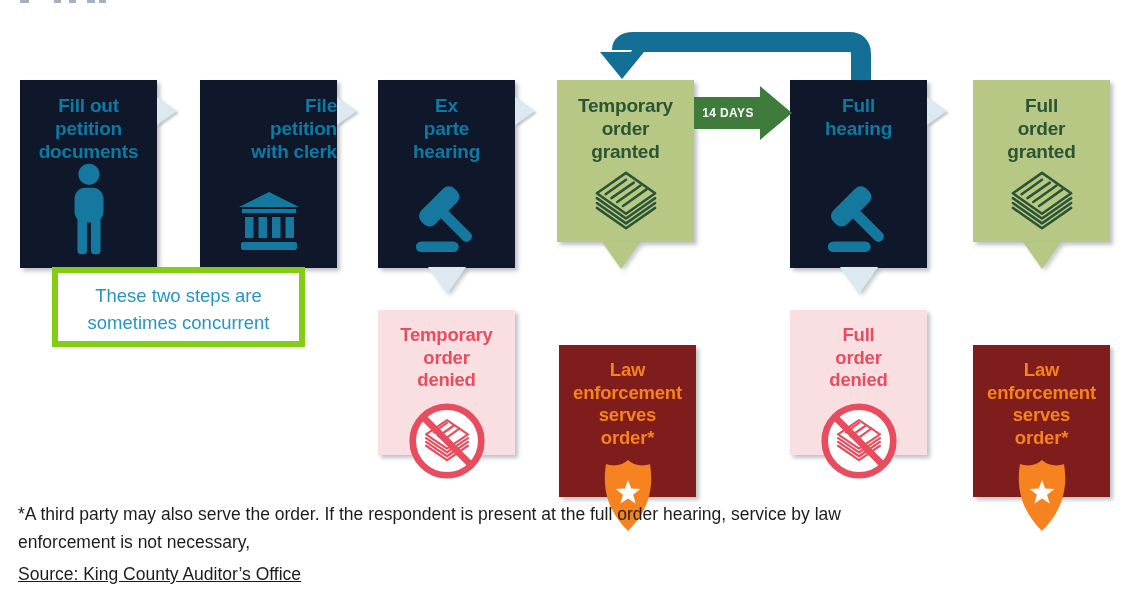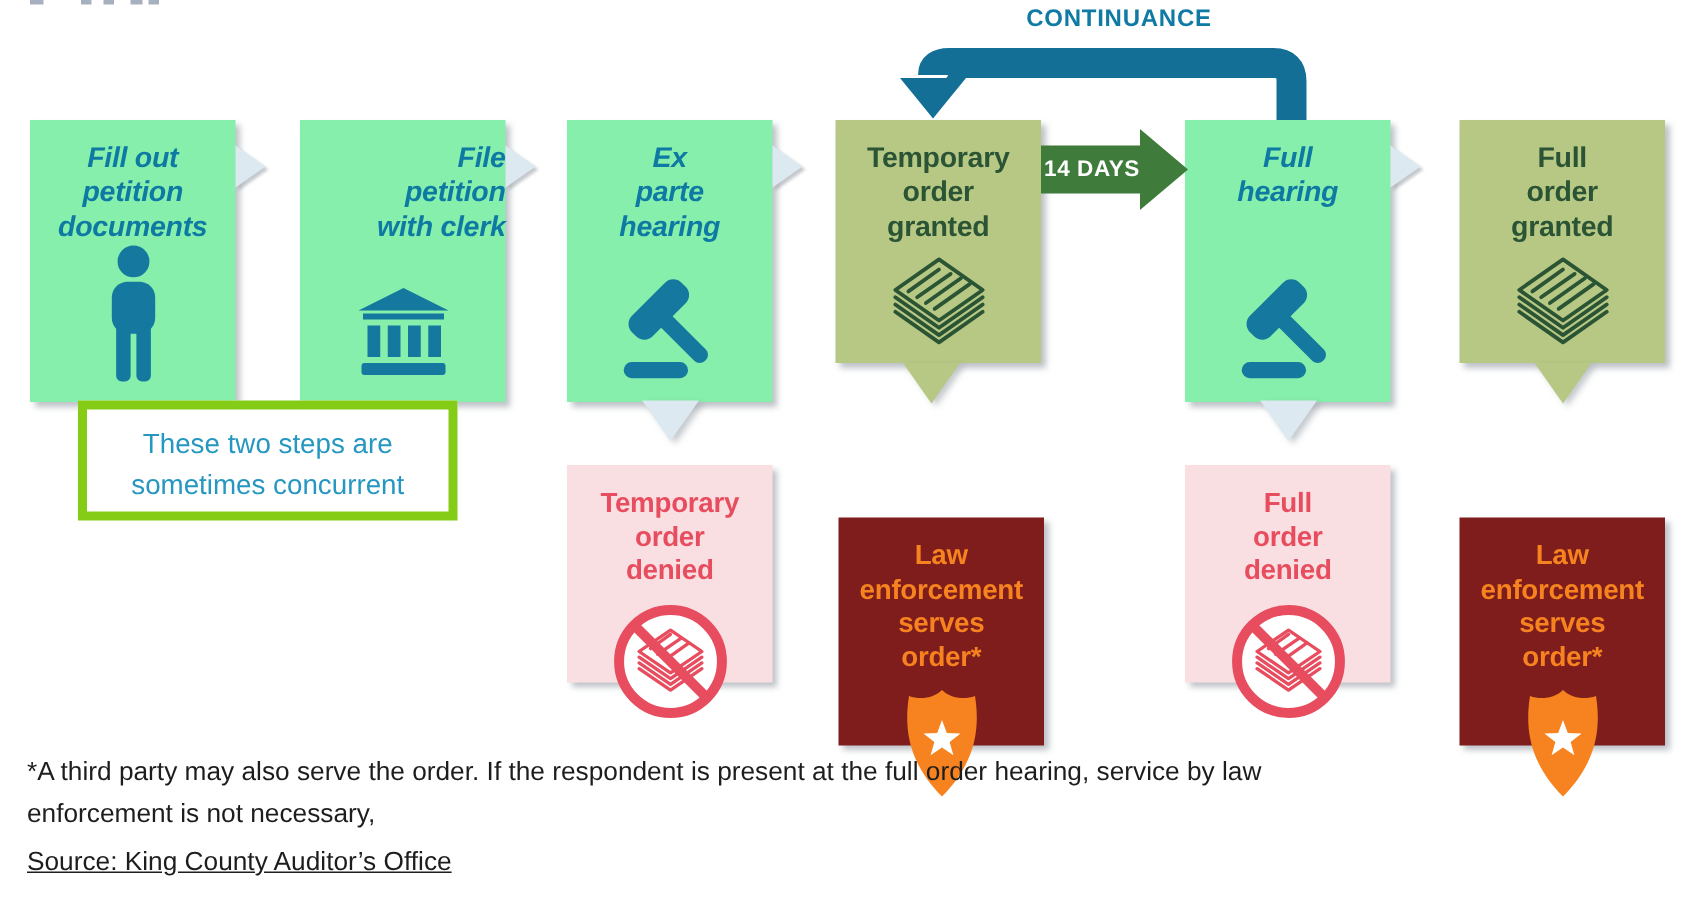--- a/index.html
+++ b/index.html
@@ -8,21 +8,21 @@
     font-family:"Liberation Sans",sans-serif;overflow:hidden;
   }
   
   .box{position:absolute;box-sizing:border-box;text-align:center;
        box-shadow:3px 3px 4px rgba(110,120,130,.45);}
   .box-label{padding-top:14px;font-size:19px;font-weight:bold;line-height:1.22;
              white-space:pre-line;letter-spacing:-.2px;}
   .box-icon{position:absolute;left:50%;transform:translateX(-50%);line-height:0;}
 
   
-  .blue{background:#86efac;font-style:italic;}
+  .blue{background:#0f172a;}
   .blue .box-label{color:#0e7aa3;}
   .green{background:#b6c884;}
   .green .box-label{color:#2b5434;}
   .pink{background:#fadfe2;}
   .pink .box-label{color:#e74d5e;}
   .yellow{background:#7f1d1d;margin-top:44px;}
   .yellow .box-label{color:#f6831f;}
 
   
   .step{width:137px;top:80px;}
@@ -60,21 +60,21 @@
         line-height:1.45;text-align:center;padding-top:10px;white-space:pre-line;}
 
   
   .continuance-label{position:absolute;left:640px;top:4px;width:212px;text-align:center;
         color:#0f7aa3;font-size:16px;font-weight:bold;letter-spacing:.5px;}
   .continuance-svg{position:absolute;left:595px;top:28px;}
 
   
   .days-svg{position:absolute;left:693px;top:86px;}
   .days-label{position:absolute;left:694px;top:99px;width:68px;height:28px;line-height:28px;
-        text-align:center;color:#ffffff;font-size:15px;font-weight:bold;letter-spacing:.4px;}
+        text-align:center;color:#ffffff;font-size:12px;font-weight:bold;letter-spacing:.4px;}
 
   
   .footnote{position:absolute;left:18px;top:500px;width:1090px;color:#1d1d1d;
         font-size:17.5px;line-height:1.6;white-space:pre-line;}
   .source{position:absolute;left:18px;top:564px;color:#1d1d1d;font-size:17.5px;text-decoration:underline;}
 
   
   .top-frag{position:absolute;left:0;top:0;height:3px;width:120px;}
   .top-frag span{position:absolute;top:0;height:3px;background:#98a2b4;opacity:.85;}
   .f1{left:20px;width:9px;} .f2{left:54px;width:7px;} .f3{left:69px;width:7px;}
@@ -86,21 +86,20 @@
 <div class="canvas">
 
   <div class="top-frag">
     <span class="f1"></span>
       <span class="f2"></span>
       <span class="f3"></span>
       <span class="f4"></span>
       <span class="f5"></span>
   </div>
 
-  <div class="continuance-label">CONTINUANCE</div>
   <svg class="continuance-svg" width="290" height="62" viewBox="0 0 290 62">
     <path d="M266 58 L266 26 Q266 14 254 14 L38 14 Q27 14 27 22" fill="none" stroke="#136f96" stroke-width="20"></path>
     <polygon points="5,24 49,24 27,51" fill="#136f96"></polygon>
   </svg>
 
   <div class="box step step-1 blue">
     <div class="box-label">Fill out
 petition
 documents</div>
     <div class="box-icon" style="bottom:12px">

